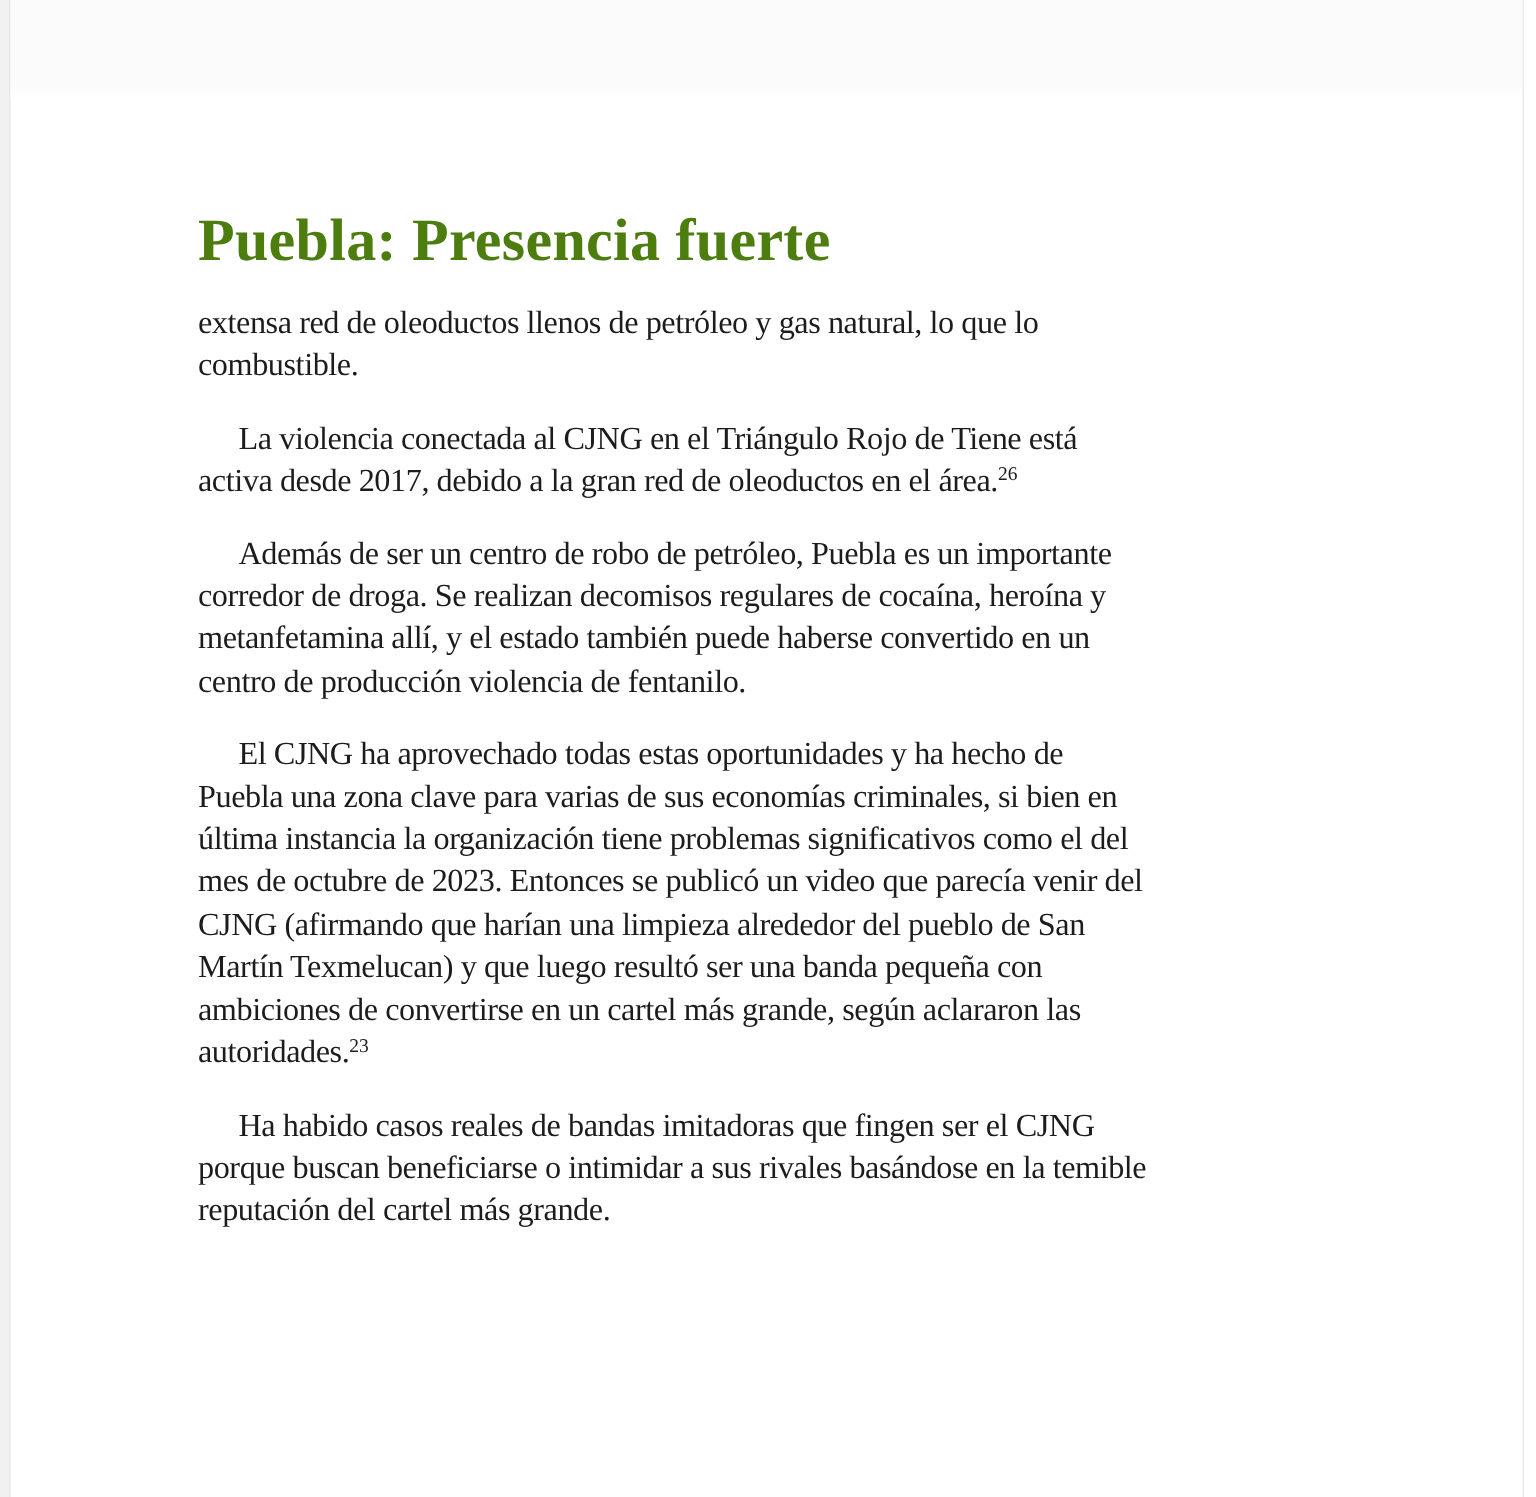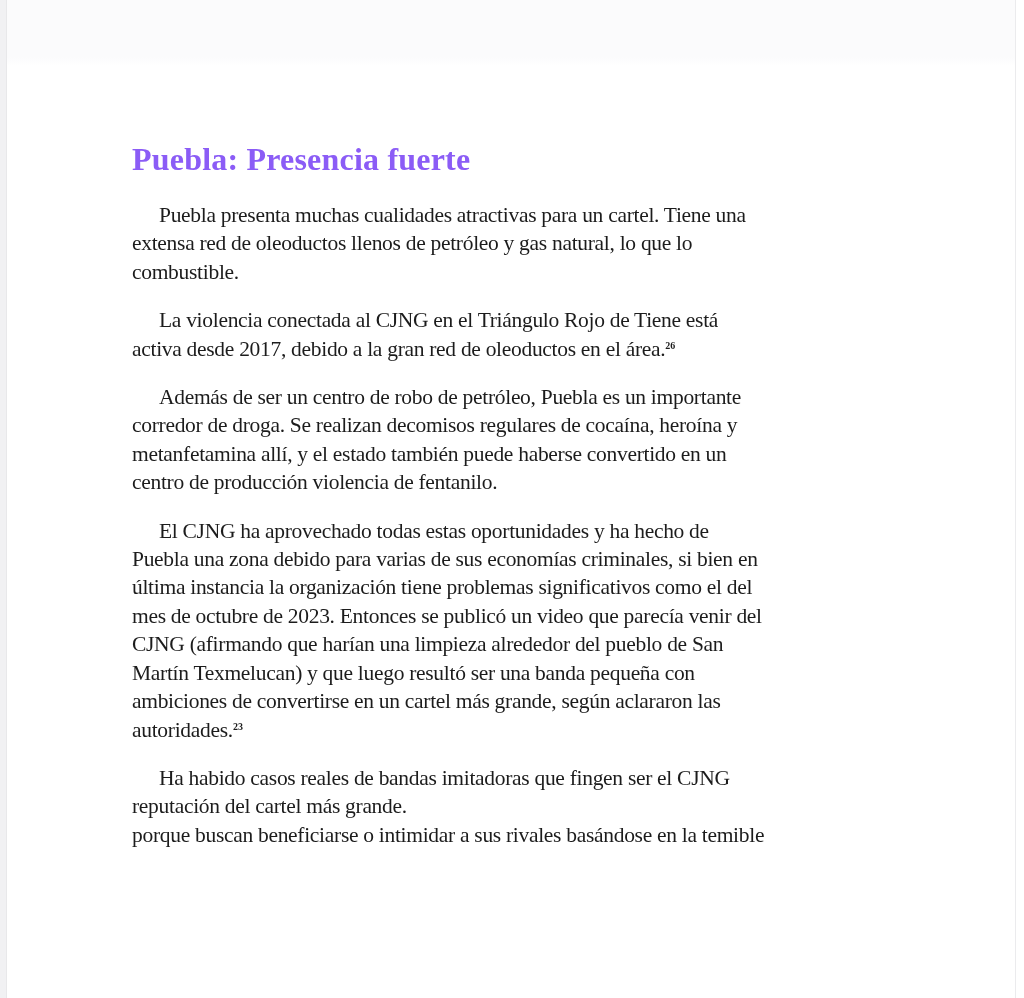--- a/index.html
+++ b/index.html
@@ -35,86 +35,84 @@
     width: 1px; height: 100%;
     background: #ebebed;
   }
   .content {
     position: absolute;
     left: 132px;
     top: 141px;
     width: 770px;
   }
   .title {
-    font-size: 32px;
+    font-size: 40px;
     font-weight: bold;
-    color: #8b5cf6;
+    color: #4d7c0f;
     line-height: 37px;
     margin: 0 0 23px 0;
     letter-spacing: 0.2px;
   }
   .para {
     margin: 0 0 20px 0;
   }
   .line {
     display: block;
     font-size: 21.5px;
     line-height: 28.4px;
     letter-spacing: -0.3px;
     white-space: nowrap;
   }
   .first-line {
     text-indent: 27px;
   }
   .fnref {
-    font-size: 10px;
+    font-size: 13px;
     line-height: 0;
     vertical-align: baseline;
     position: relative;
     top: -7px;
     letter-spacing: 0;
-    font-weight: bold;
   }
 </style>
 </head>
 <body>
 
 <div class="screen">
   <div class="edge-left"></div>
   <div class="band-top"></div>
   <div class="edge-right"></div>
 
   <div class="content">
     <h1 class="title">Puebla: Presencia fuerte</h1>
     <div>
         <p class="para">
-          <span class="line first-line">Puebla presenta muchas cualidades atractivas para un cartel. Tiene una</span>
           <span class="line">extensa red de oleoductos llenos de petróleo y gas natural, lo que lo</span>
           <span class="line">combustible.</span>
         </p>
         <p class="para">
           <span class="line first-line">La violencia conectada al CJNG en el Triángulo Rojo de Tiene está</span>
           <span class="line">activa desde 2017, debido a la gran red de oleoductos en el área.<sup class="fnref">26</sup></span>
         </p>
         <p class="para">
           <span class="line first-line">Además de ser un centro de robo de petróleo, Puebla es un importante</span>
           <span class="line">corredor de droga. Se realizan decomisos regulares de cocaína, heroína y</span>
           <span class="line">metanfetamina allí, y el estado también puede haberse convertido en un</span>
           <span class="line">centro de producción violencia de fentanilo.</span>
         </p>
         <p class="para">
           <span class="line first-line">El CJNG ha aprovechado todas estas oportunidades y ha hecho de</span>
-          <span class="line">Puebla una zona debido para varias de sus economías criminales, si bien en</span>
+          <span class="line">Puebla una zona clave para varias de sus economías criminales, si bien en</span>
           <span class="line">última instancia la organización tiene problemas significativos como el del</span>
           <span class="line">mes de octubre de 2023. Entonces se publicó un video que parecía venir del</span>
           <span class="line">CJNG (afirmando que harían una limpieza alrededor del pueblo de San</span>
           <span class="line">Martín Texmelucan) y que luego resultó ser una banda pequeña con</span>
           <span class="line">ambiciones de convertirse en un cartel más grande, según aclararon las</span>
           <span class="line">autoridades.<sup class="fnref">23</sup></span>
         </p>
         <p class="para">
           <span class="line first-line">Ha habido casos reales de bandas imitadoras que fingen ser el CJNG</span>
+          <span class="line">porque buscan beneficiarse o intimidar a sus rivales basándose en la temible</span>
           <span class="line">reputación del cartel más grande.</span>
-          <span class="line">porque buscan beneficiarse o intimidar a sus rivales basándose en la temible</span>
         </p>
       </div>
   </div>
 </div>
 
 </body></html>

